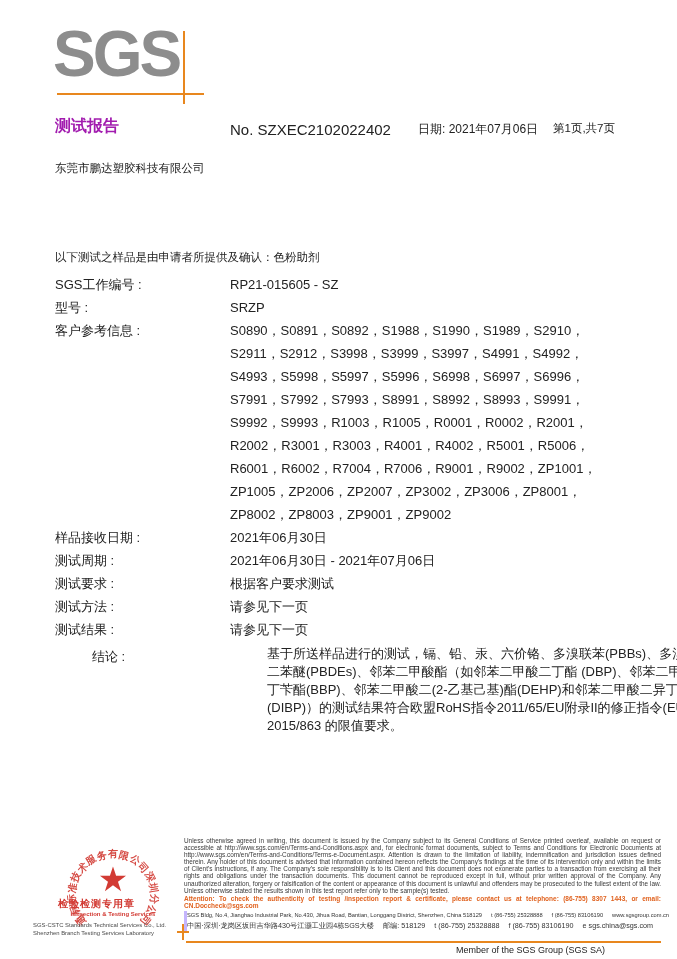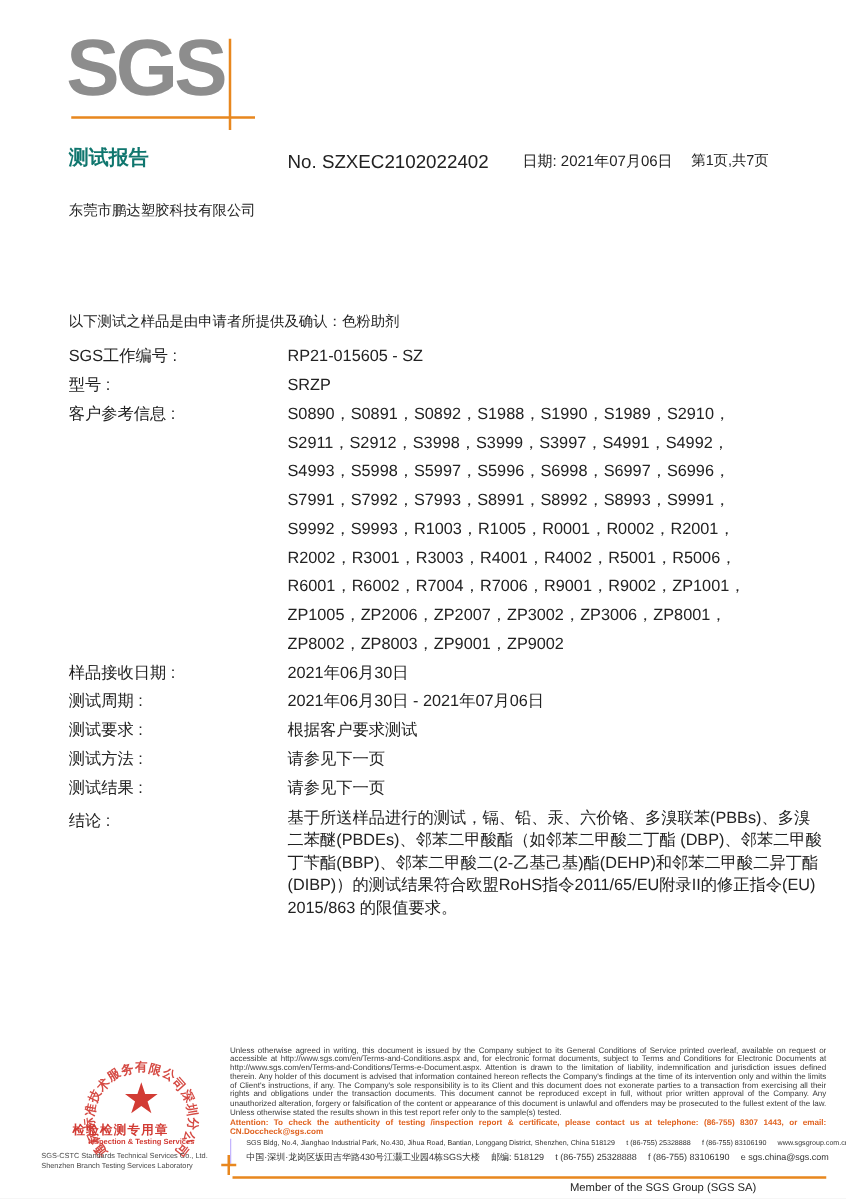--- a/index.html
+++ b/index.html
@@ -11,52 +11,52 @@
   }
   
   .logo {
     position:absolute; left:53px; top:22px;
     font-size:64px; font-weight:800; letter-spacing:-3px;
     color:#8d8d8d; line-height:64px;
   }
   .logo-hline { position:absolute; left:57px; top:93px; width:147px; height:2px; background:var(--accent); }
   .logo-vline { position:absolute; left:183px; top:31px; width:2px; height:73px; background:var(--accent); }
   
-  .hdr-title { position:absolute; left:55px; top:116px; font-size:16px; font-weight:bold; color:#0f766e; }
+  .hdr-title { position:absolute; left:55px; top:116px; font-size:16px; font-weight:bold; color:#a21caf; }
   .hdr-no    { position:absolute; left:230px; top:121px; font-size:15px; }
   .hdr-date  { position:absolute; left:418px; top:121px; font-size:12px; }
   .hdr-page  { position:absolute; left:553px; top:121px; font-size:11.5px; }
   
   .company { position:absolute; left:55px; top:161px; font-size:11.5px; }
   .addr    { position:absolute; left:55px; top:185px; font-size:11.5px; }
   
   .intro { position:absolute; left:55px; top:250px; font-size:11.5px; }
   
   .fields { position:absolute; left:55px; top:273px; width:606px; }
   .frow { display:flex; font-size:13px; line-height:23px; }
   .flab { width:175px; flex:none; }
   .fval { flex:1; }
-  .frow.concl { margin-top:4px; }
+  .frow.concl { margin-top:4px;margin-left:37px; }
   .frow.concl .fval { line-height:18px; width:431px; flex:none; }
   
   .seal { position:absolute; left:58px; top:845px; width:110px; height:100px; color:var(--seal); }
   .ringch { position:absolute; font-size:10px; font-weight:bold; color:var(--seal); opacity:.92; }
   .seal-star { position:absolute; left:55px; top:34px; transform:translate(-50%,-50%); font-size:34px; line-height:34px; }
   .seal-cn { position:absolute; left:0; top:52px; width:110px; text-align:left; font-size:10px; font-weight:bold; letter-spacing:1px; }
   .seal-en { position:absolute; left:0; top:66px; width:110px; text-align:center; font-size:6px; font-weight:bold; }
   .footer-left { position:absolute; left:33px; top:922px; width:165px; font-size:5.9px; line-height:7.5px; color:#4a4a4a; }
   
   .footer-right { position:absolute; left:184px; top:837px; width:477px; }
   .disclaimer {
     font-size:6.4px; line-height:7.1px; text-align:justify; color:#3a3a3a;
     font-family:"Liberation Sans","DejaVu Sans",sans-serif;
   }
   .attention { font-size:6.5px; line-height:7.2px; font-weight:bold; color:var(--attn); text-align:justify; margin-top:1px; }
   .addrs { margin-top:2px; }
-  .addr-row { display:flex; align-items:baseline; border-left:1px solid #c4b5fd; padding-left:12px; color:#333; }
+  .addr-row { display:flex; align-items:baseline; border-left:3px solid #c4b5fd; padding-left:0; color:#333; }
   .addr-row.en { font-size:5.7px; line-height:9px; }
   .addr-row.cn { font-size:7.2px; line-height:11px; }
   .addr-row span { margin-right:9px; white-space:nowrap; }
   .addr-row span:first-child { flex:none; }
   .cross-v { position:absolute; left:182px; top:924px; width:1.5px; height:16px; background:var(--accent); }
   .cross-h { position:absolute; left:177px; top:931px; width:12px; height:1.5px; background:var(--accent); }
   .footer-rule { position:absolute; left:186px; top:941px; width:475px; height:2px; background:var(--accent); }
   .member { position:absolute; left:400px; top:945px; width:261px; text-align:center; font-size:9px; color:#1c1c1c; }
 </style>
 </head>

